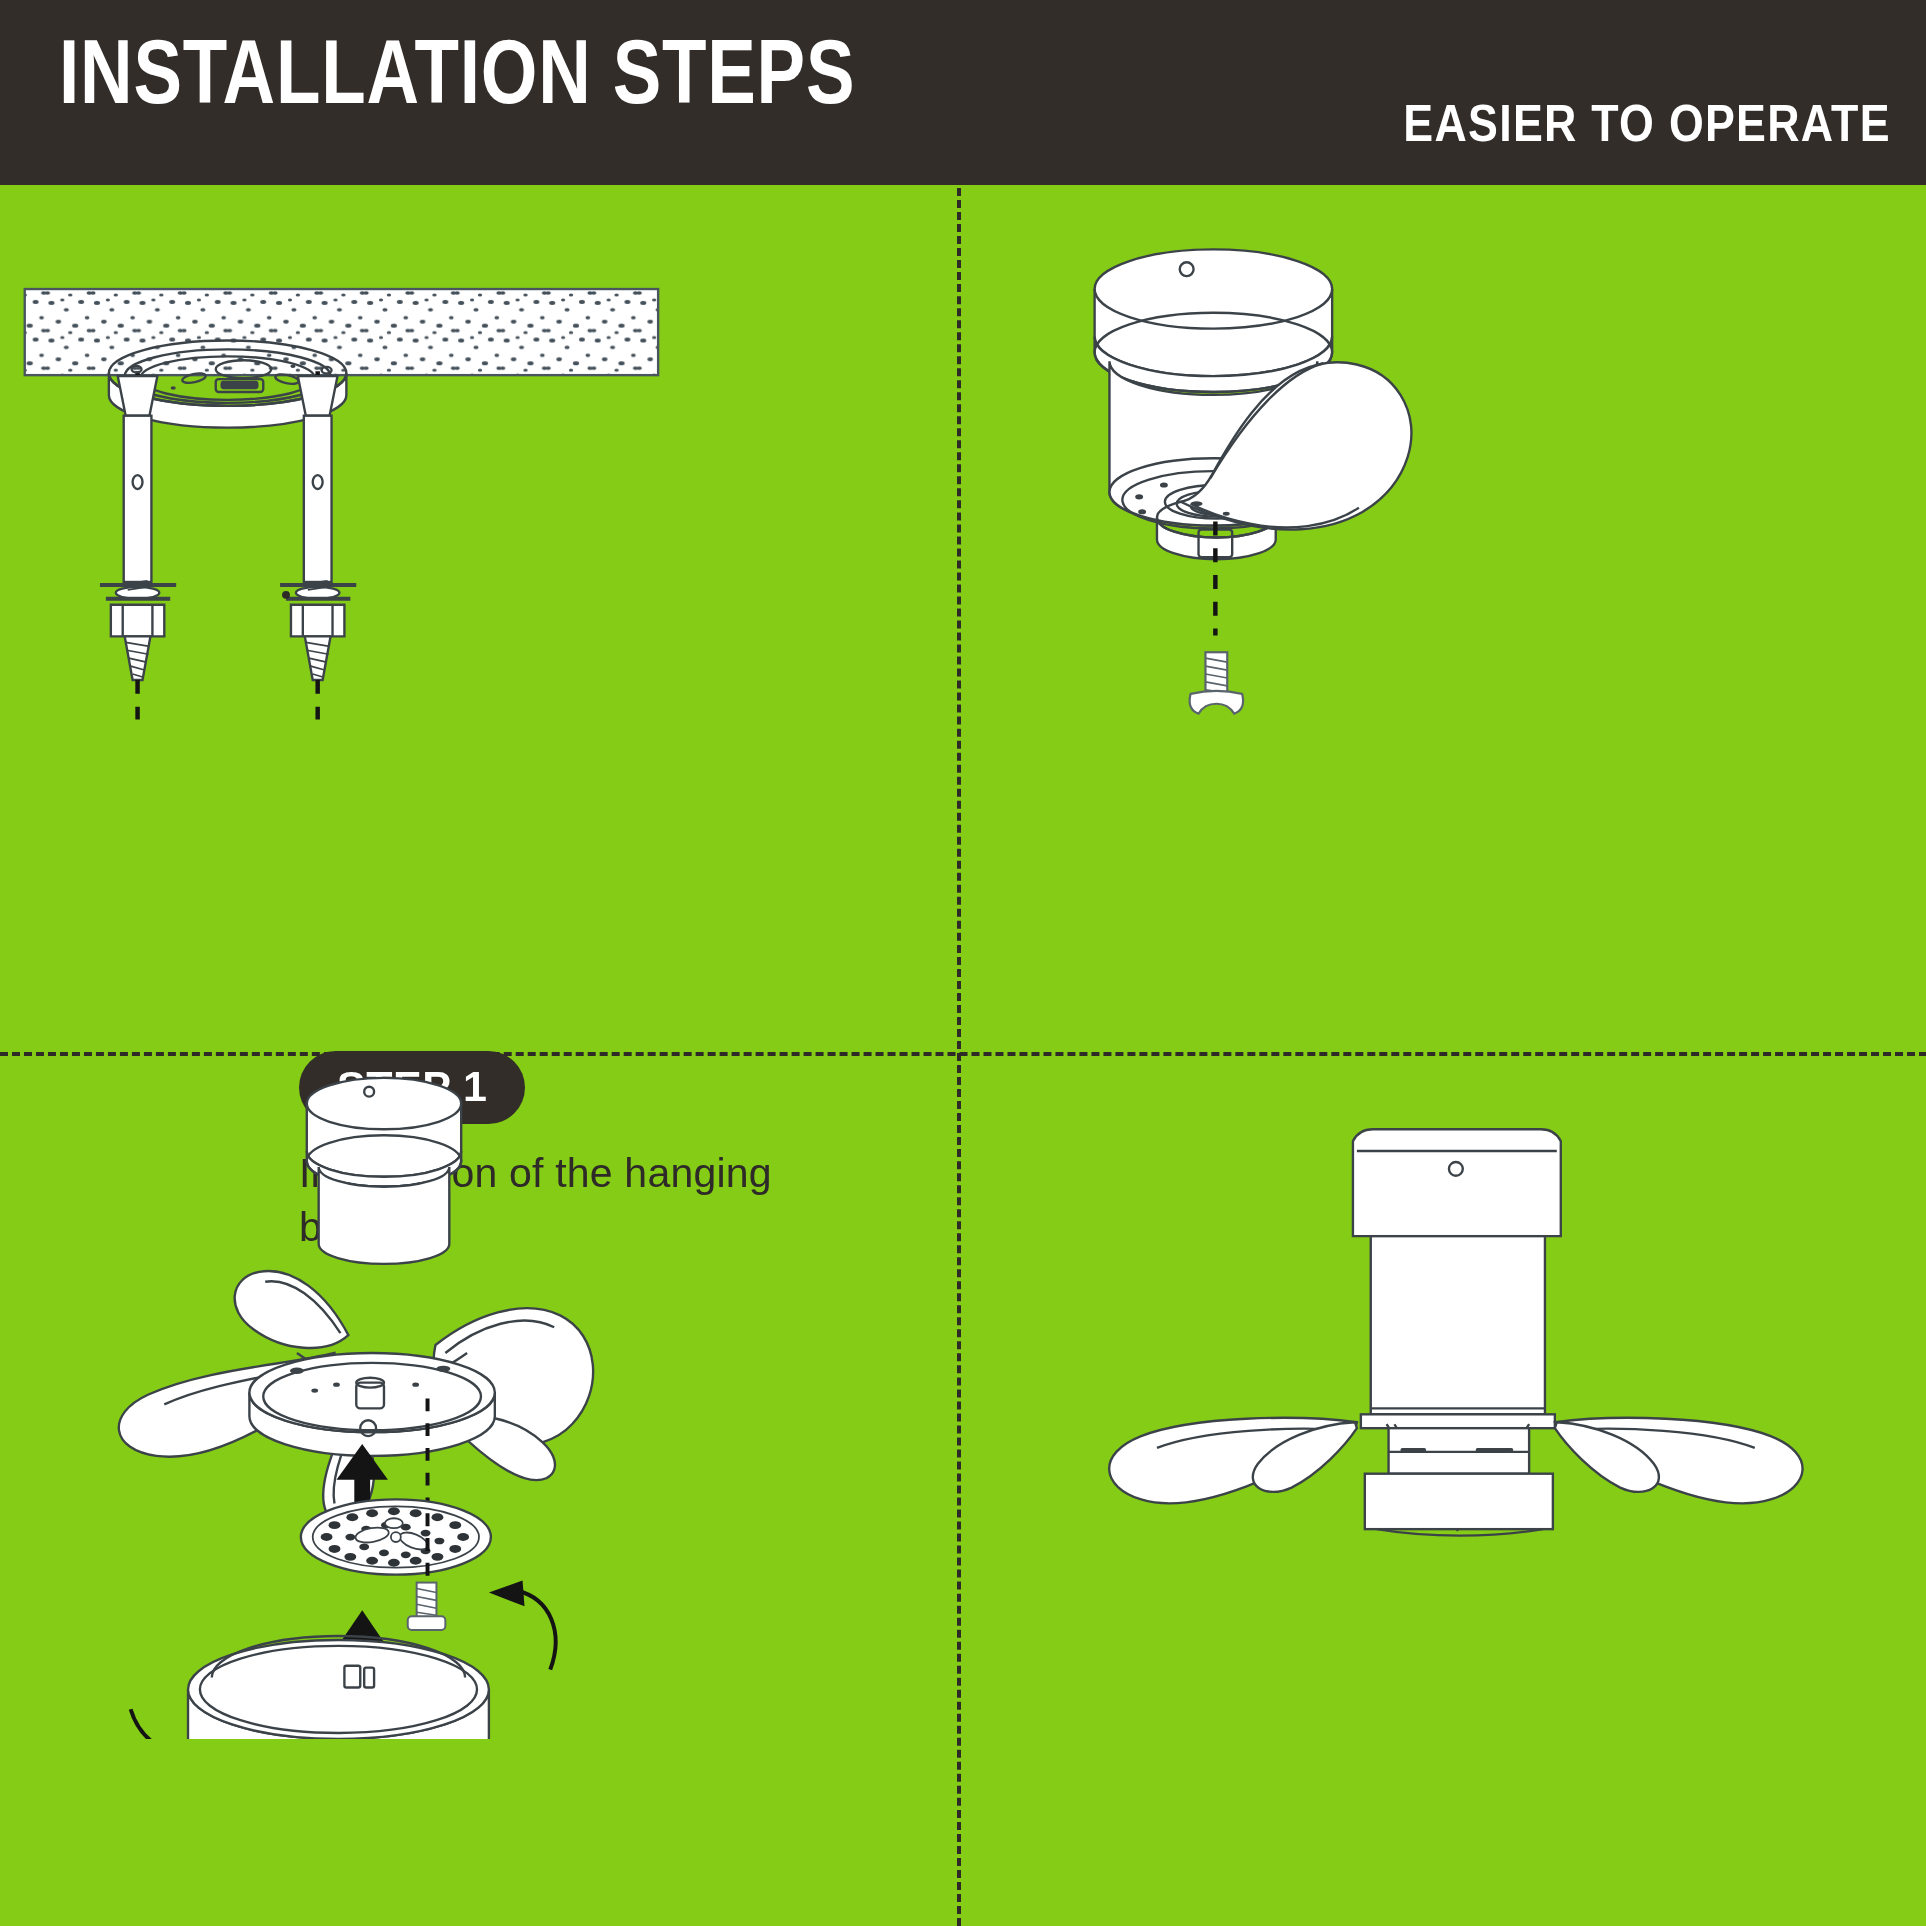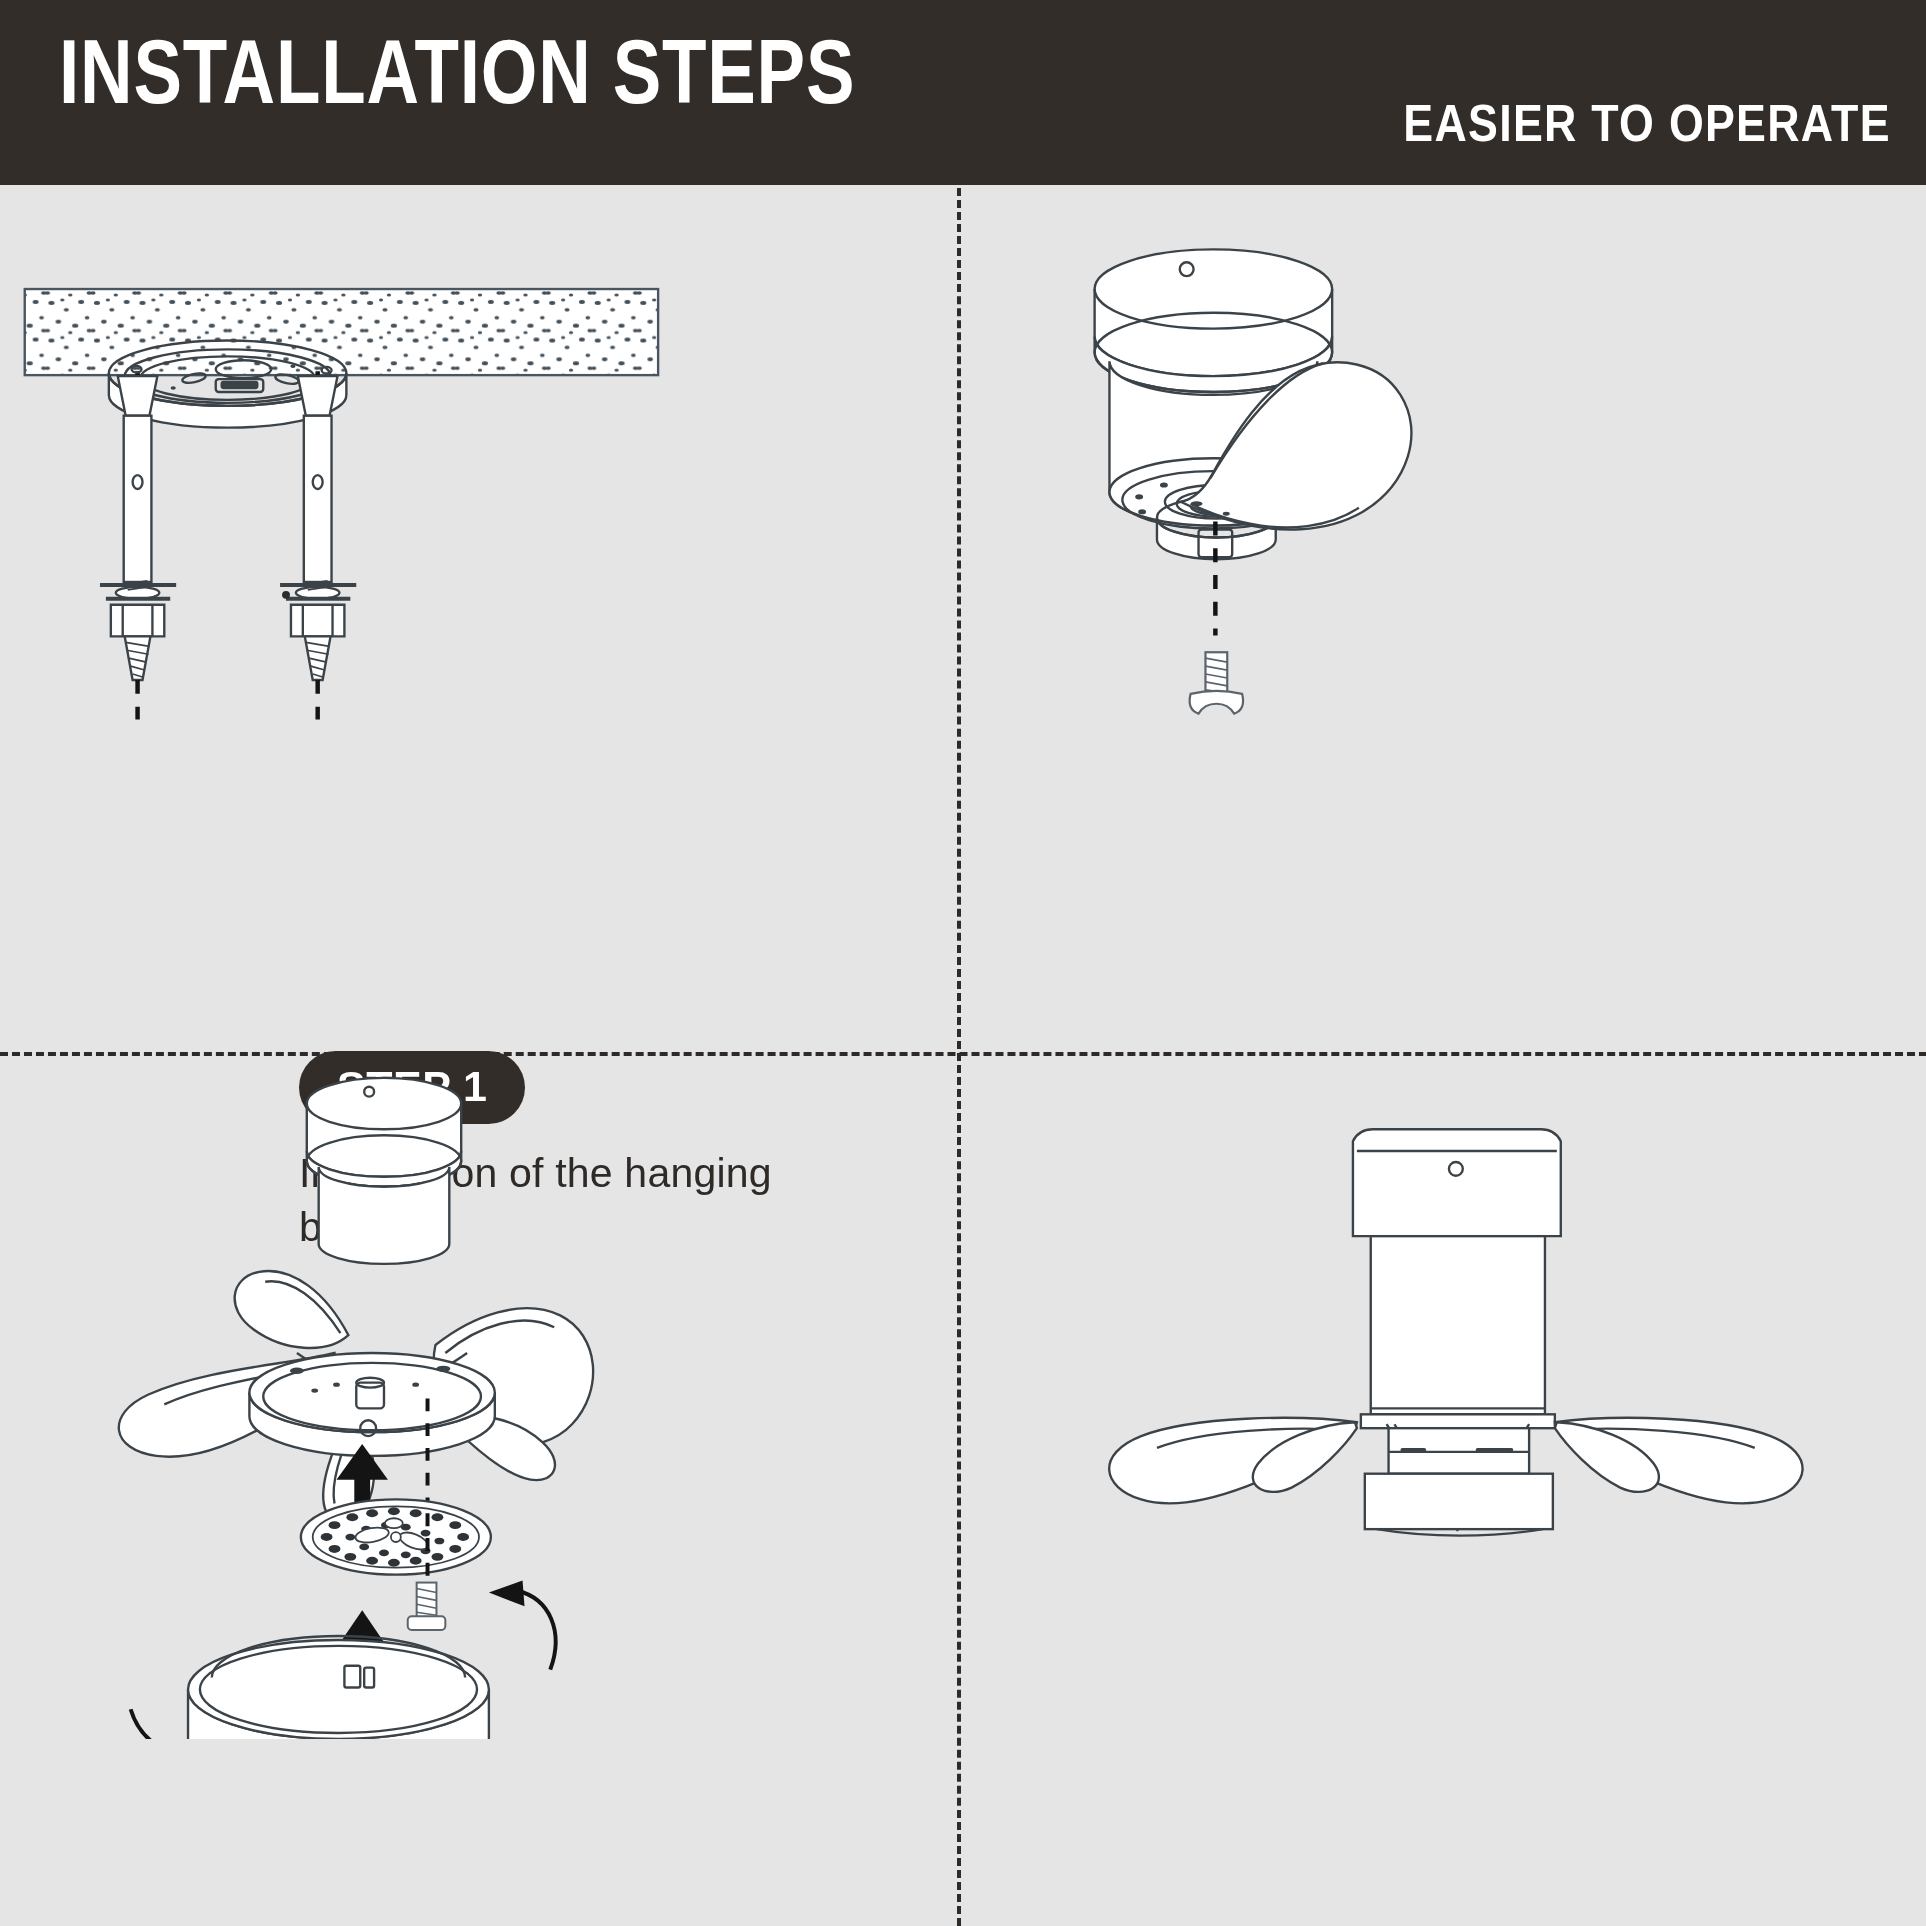--- a/index.html
+++ b/index.html
@@ -1,17 +1,17 @@
 <!DOCTYPE html>
 <html><head>
 <meta charset="utf-8">
 <style>
   html,body{margin:0;padding:0;background:#fff;}
   body{width:1927px;height:1927px;font-family:"Liberation Sans",sans-serif;overflow:hidden;}
-  .page{position:relative;width:1927px;height:1927px;background:#e5e5e5;}
+  .page{position:relative;width:1927px;height:1927px;background:#84cc16;}
 
   
   .header{position:absolute;left:0;top:0;width:1927px;height:185px;background:#332d2a;}
   .header-title{
     position:absolute;left:59px;top:24px;
     font-family:"Liberation Sans",sans-serif;
     font-weight:700;color:#ffffff;font-size:91px;letter-spacing:1px;
     transform:scaleX(.80);transform-origin:left top;white-space:nowrap;line-height:1.05;
   }
   .header-sub{

